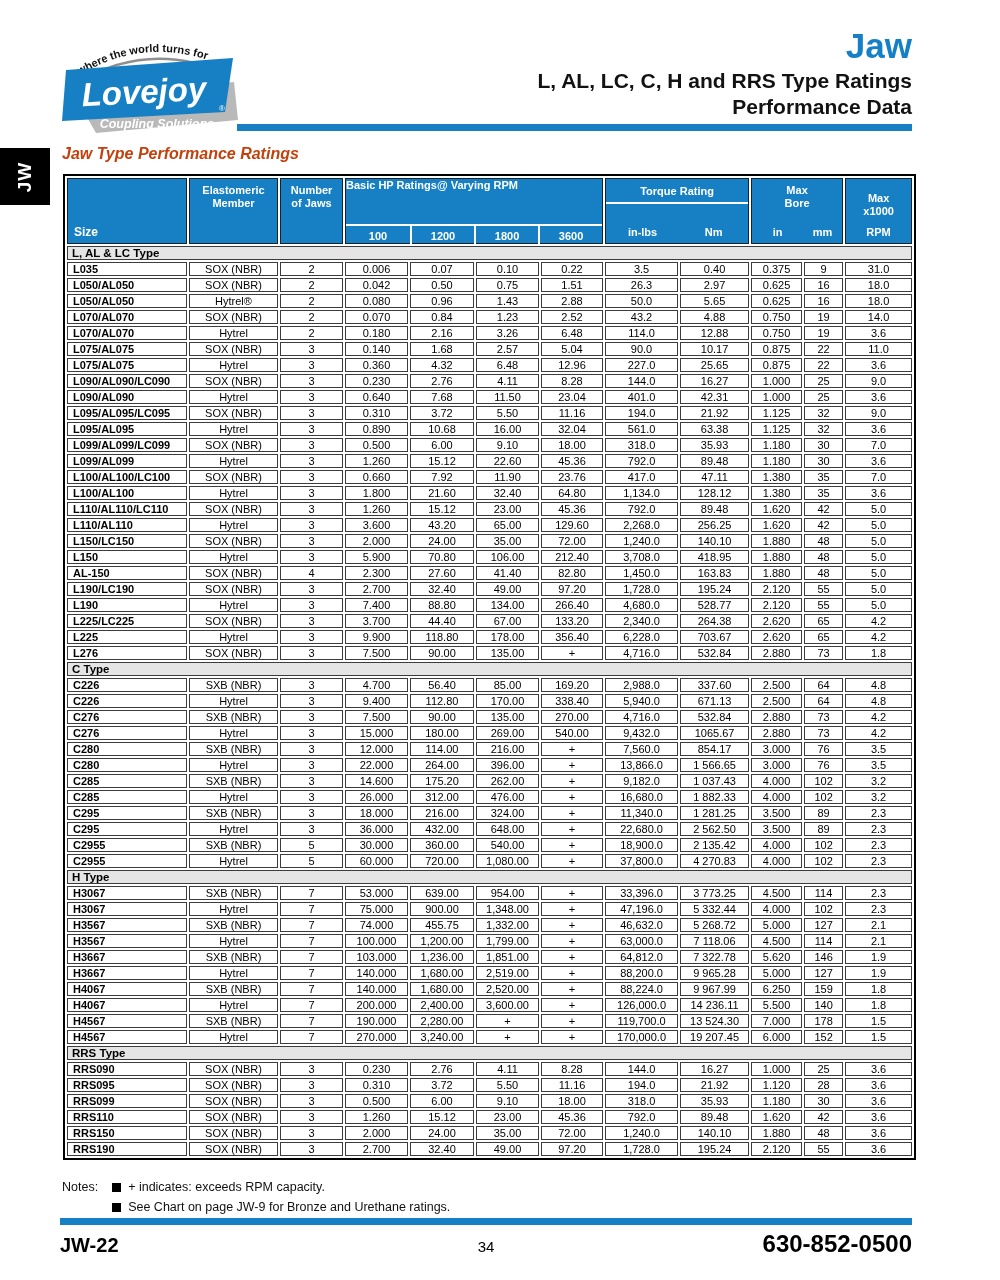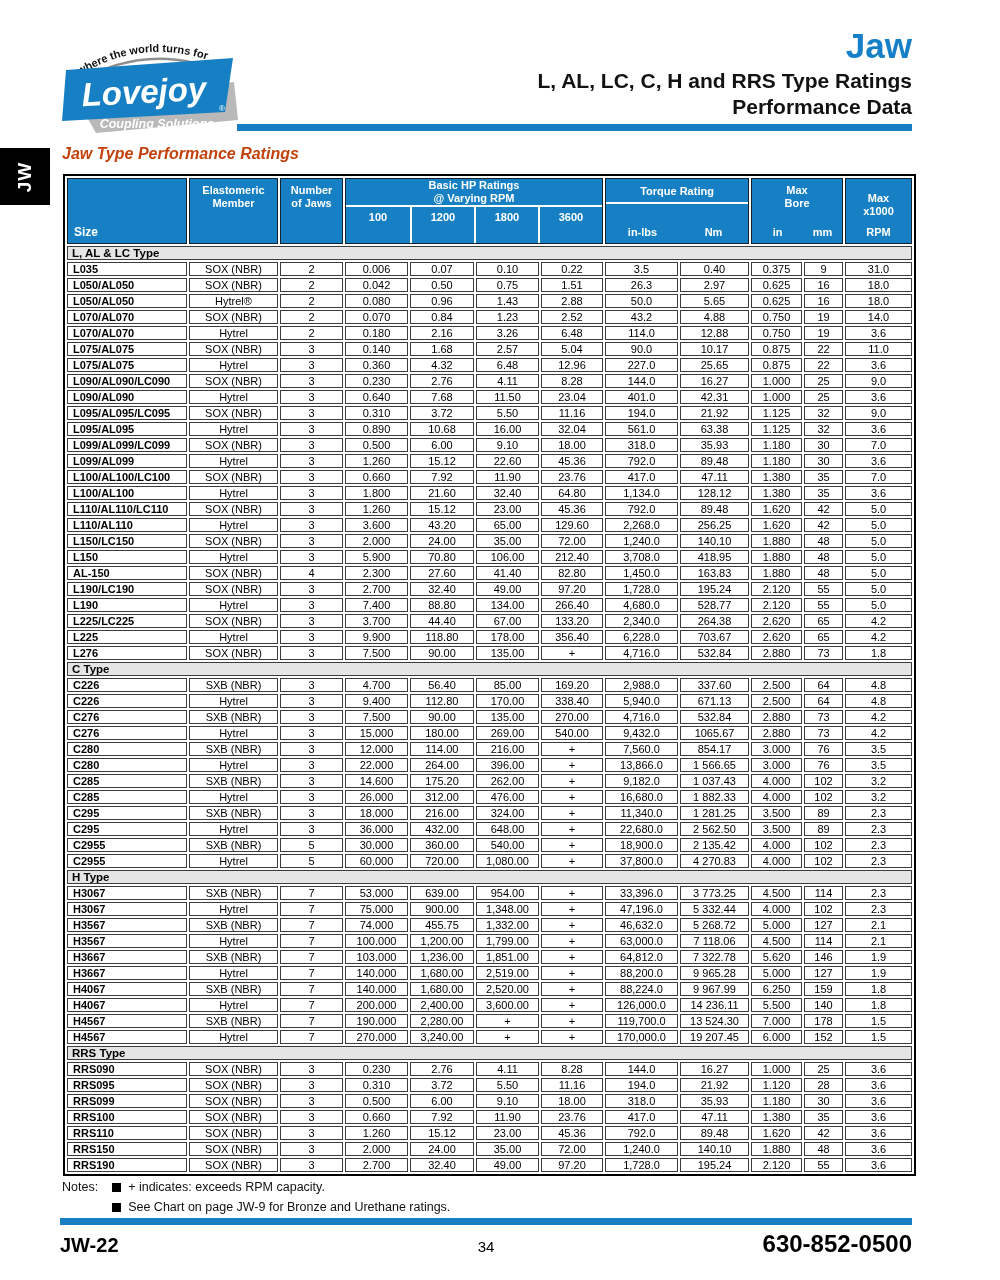--- a/index.html
+++ b/index.html
@@ -44,23 +44,23 @@
     background:#1780C4; color:#fff; font-weight:bold; font-size:11px;
     border:1px solid #16222c; vertical-align:top; padding:0; height:62px;
     position:relative;
   }
   th .top-label { padding-top:5px; line-height:13px; text-align:center; }
   .h-size .size-label { position:absolute; bottom:4px; left:6px; font-size:12px;margin-top:14px; }
   .h-member .top-label { width:70px; margin:0 auto; }
   .h-jaws .top-label { width:50px; margin:0 auto; }
   .h-hp { display:table-cell; }
   .hp-box { display:flex; flex-direction:column; height:100%; }
-  .hp-group { flex:1; display:flex; flex-direction:column; justify-content:center;
+  .hp-group { flex:1; display:flex; flex-direction:row; 
     text-align:center; line-height:13px; border-bottom:2px solid #fff; }
-  .hp-sub { height:36px; display:grid; grid-template-columns:1fr 1fr 1fr 1fr; }
+  .hp-sub { height:17px; display:grid; grid-template-columns:1fr 1fr 1fr 1fr; }
   .hp-sub span { line-height:20px; text-align:center; border-left:2px solid #fff; }
   .hp-sub span:first-child { border-left:none; }
   .tq-box { display:flex; flex-direction:column; height:100%; }
   .tq-group { height:25px; line-height:25px; text-align:center; border-bottom:2px solid #fff; }
   .tq-sub { flex:1; display:grid; grid-template-columns:73fr 69fr; align-items:end; padding-bottom:5px; }
   .tq-sub span { text-align:center; }
   .bore-box, .rpm-box { display:flex; flex-direction:column; height:100%; }
   .bore-group { flex:1; padding-top:5px; text-align:center; line-height:13px; }
   .bore-group .wrapbox { width:34px; margin:0 auto; }
   .bore-sub { display:grid; grid-template-columns:51fr 39fr; padding-bottom:5px; }
@@ -907,34 +907,20 @@
             <td>6.00</td>
             <td>9.10</td>
             <td>18.00</td>
             <td>318.0</td>
             <td>35.93</td>
             <td>1.180</td>
             <td>30</td>
             <td>3.6</td>
           </tr>
           <tr>
-            <td class="c-size">RRS100</td>
-            <td>SOX (NBR)</td>
-            <td>3</td>
-            <td>0.660</td>
-            <td>7.92</td>
-            <td>11.90</td>
-            <td>23.76</td>
-            <td>417.0</td>
-            <td>47.11</td>
-            <td>1.380</td>
-            <td>35</td>
-            <td>3.6</td>
-          </tr>
-          <tr>
             <td class="c-size">RRS110</td>
             <td>SOX (NBR)</td>
             <td>3</td>
             <td>1.260</td>
             <td>15.12</td>
             <td>23.00</td>
             <td>45.36</td>
             <td>792.0</td>
             <td>89.48</td>
             <td>1.620</td>

